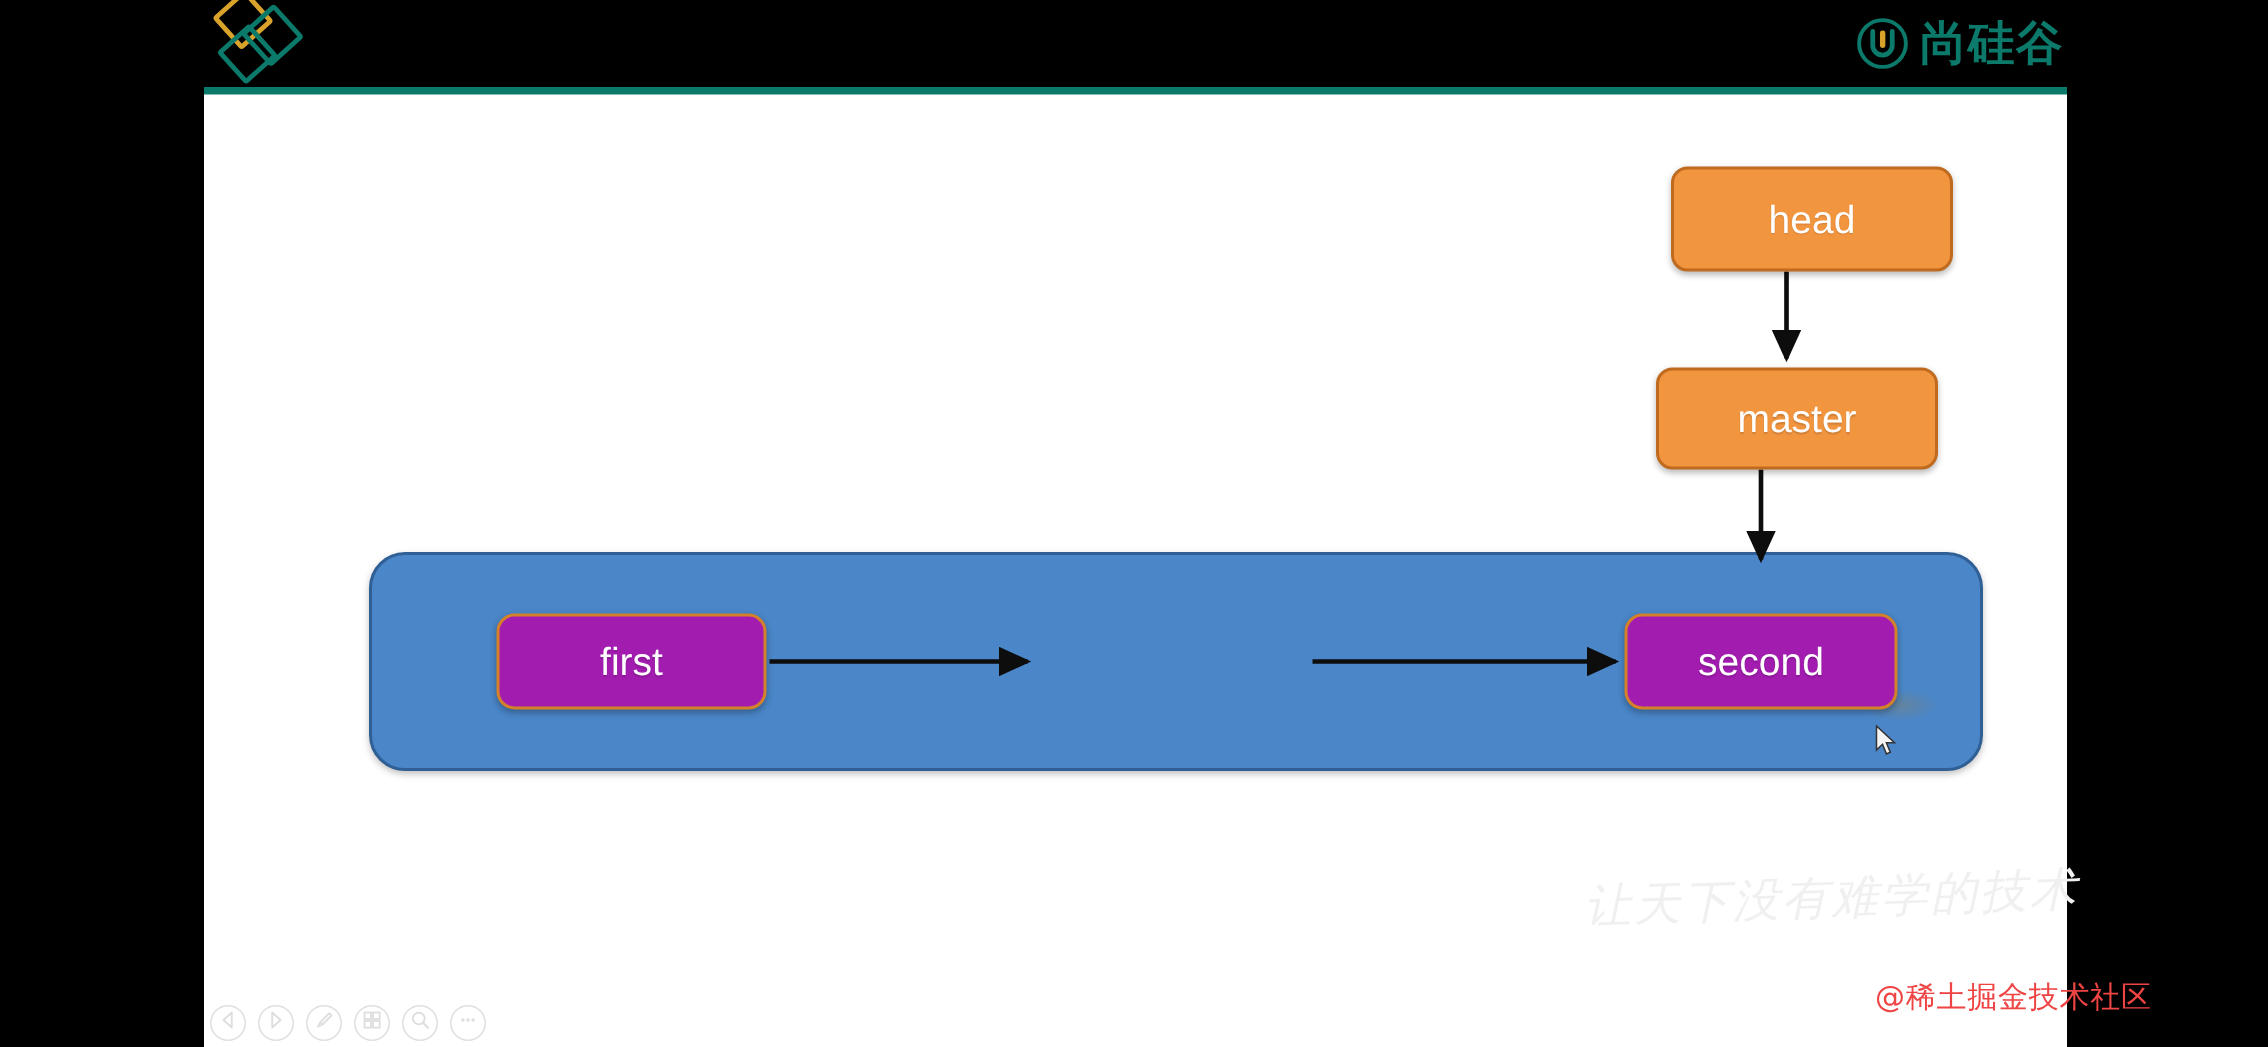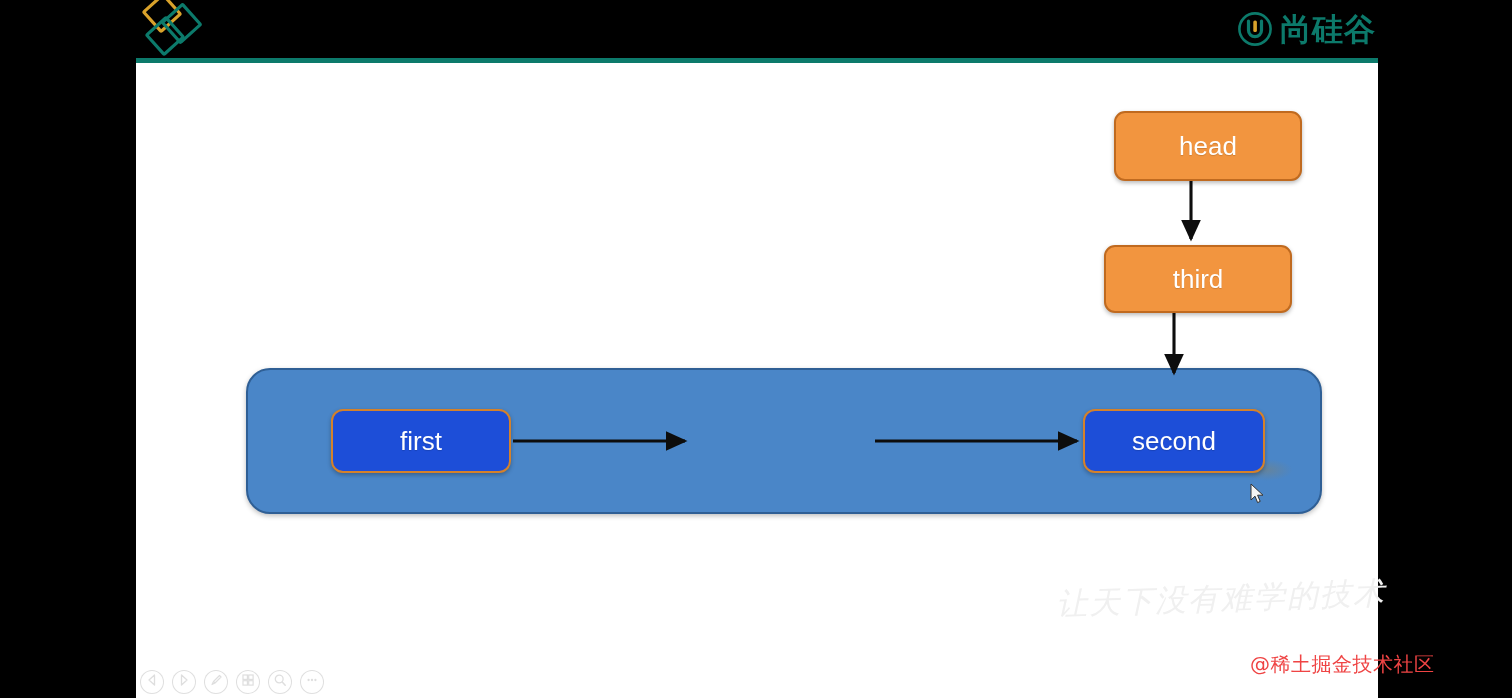--- a/index.html
+++ b/index.html
@@ -57,21 +57,21 @@
     background:#f2953f;
     border:2px solid #c06a1f;
     border-radius:11px;
     color:#ffffff;
     display:flex; align-items:center; justify-content:center;
     font-size:26px;
     box-shadow:0 2px 4px rgba(0,0,0,.28);
     text-shadow:0 1px 1px rgba(0,0,0,.15);
   }
   .node.inner {
-    background:#1d4ed8;
+    background:#a21caf;
     border-color:#d4812b;
     border-radius:12px;
   }
 
   
   #node-head   { left:937px; top:48px;  width:188px; height:70px; }
   #node-master { left:927px; top:182px; width:188px; height:68px; }
 
   .branch-box {
     position:absolute;
@@ -189,21 +189,21 @@
 
         <line x1="336" y1="378" x2="508" y2="378" stroke="#0d0d0d" stroke-width="3.1" marker-end="url(#ah)"></line>
 
         <line x1="698" y1="378" x2="900" y2="378" stroke="#0d0d0d" stroke-width="3.1" marker-end="url(#ah)"></line>
       </svg>
 
       <div class="smudge"></div>
 
       <div class="node" id="node-head">head</div>
 
-      <div class="node" id="node-master">third</div>
+      <div class="node" id="node-master">master</div>
 
       <div class="node inner" id="node-first">first</div>
 
 
       <div class="node inner" id="node-third">second</div>
 
       <span class="cursor">
         <svg viewBox="0 0 16 22" width="16" height="22">
           <path d="M1,1 L1,17 L5,13.2 L7.6,19.6 L10.2,18.4 L7.6,12.2 L13,12.2 z" fill="#f4f4f4" stroke="#333" stroke-width="1"></path>
         </svg>

